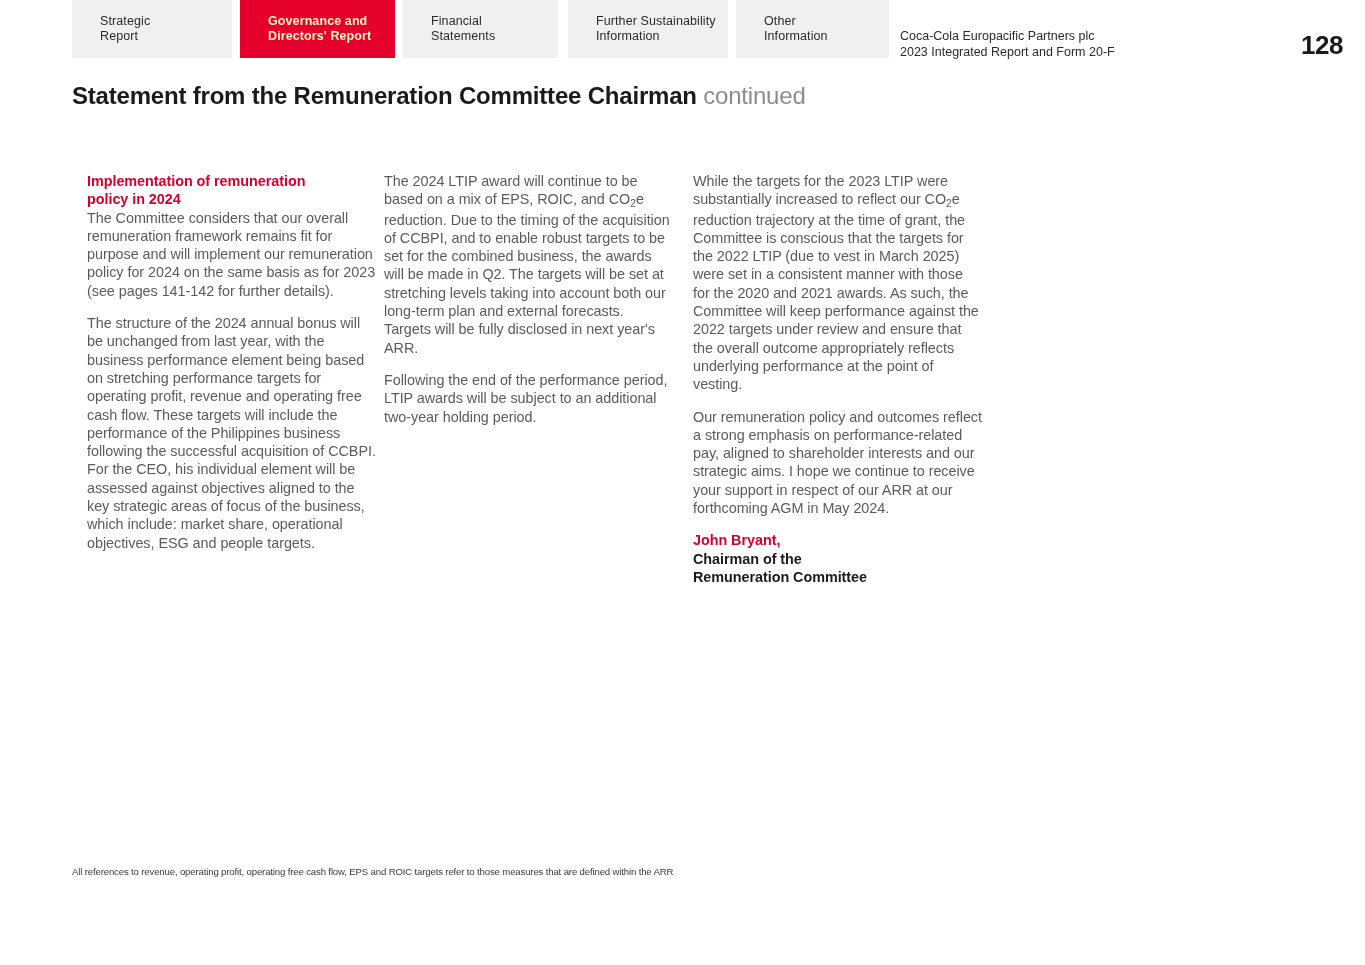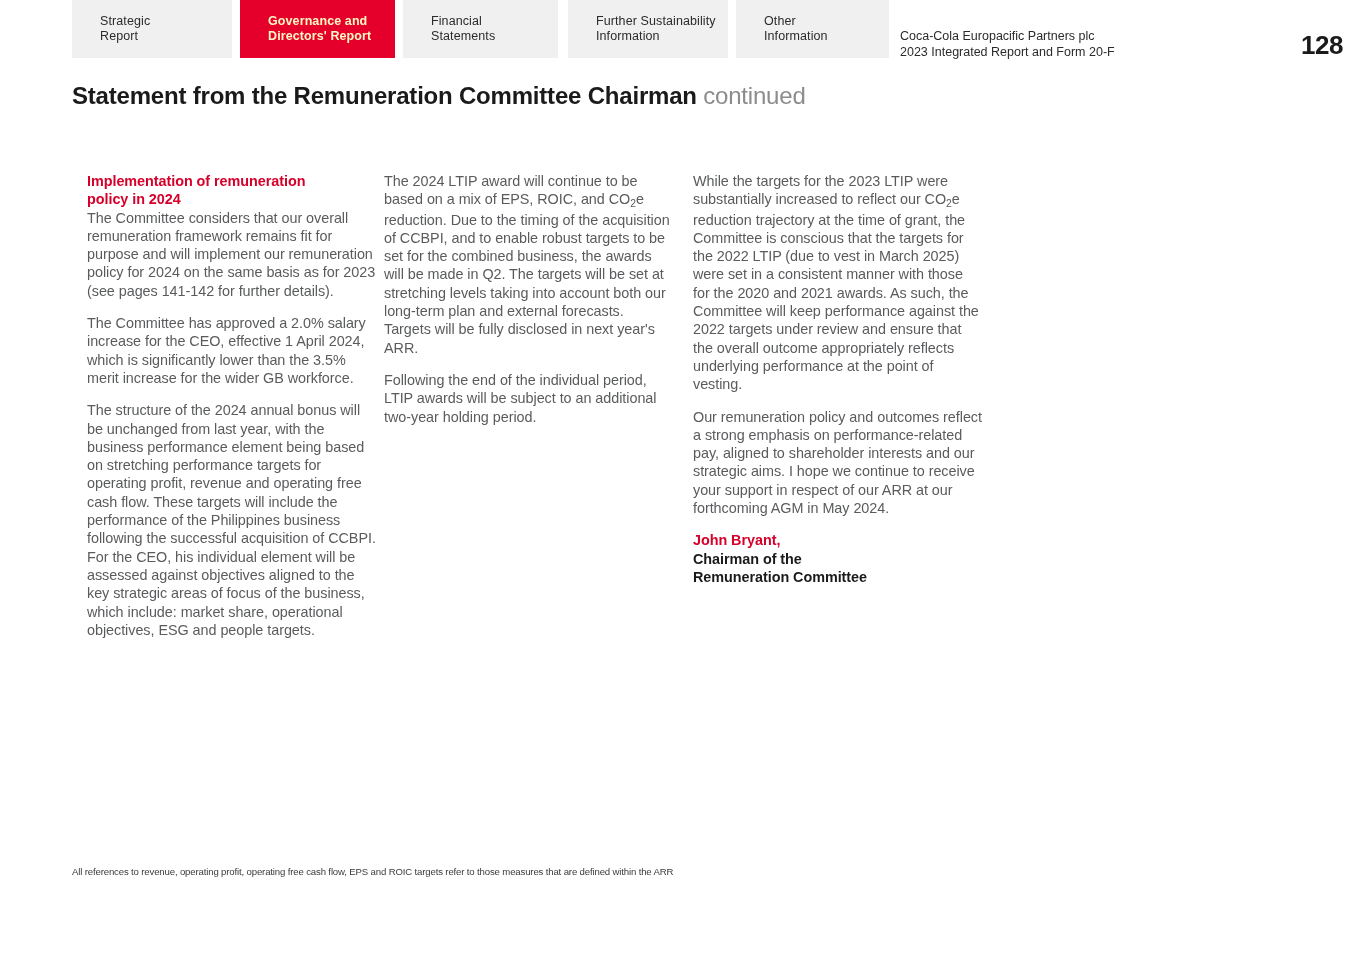--- a/index.html
+++ b/index.html
@@ -201,27 +201,26 @@
   <div class="page-number">128</div>
 </div>
 
 <h1 class="page-title"><span>Statement from the Remuneration Committee Chairman</span> <span class="continued">continued</span></h1>
 
 <div class="columns">
 
   <div class="col col-1">
     <h3><span>Implementation of remuneration</span><br><span>policy in 2024</span></h3>
     <p class="tight">The Committee considers that our overall remuneration framework remains fit for purpose and will implement our remuneration policy for 2024 on the same basis as for 2023 (see pages 141-142 for further details).</p>
-    <p>The Committee has approved a 2.0% salary increase for the CEO, effective 1 April 2024, which is significantly lower than the 3.5% merit increase for the wider GB workforce.</p>
     <p>The structure of the 2024 annual bonus will be unchanged from last year, with the business performance element being based on stretching performance targets for operating profit, revenue and operating free cash flow. These targets will include the performance of the Philippines business following the successful acquisition of CCBPI. For the CEO, his individual element will be assessed against objectives aligned to the key strategic areas of focus of the business, which include: market share, operational objectives, ESG and people targets.</p>
   </div>
 
   <div class="col col-2">
     <p class="tight"><span>The 2024 LTIP award will continue to be based on a mix of EPS, ROIC, and CO</span><sub>2</sub><span>e reduction. Due to the timing of the acquisition of CCBPI, and to enable robust targets to be set for the combined business, the awards will be made in Q2. The targets will be set at stretching levels taking into account both our long-term plan and external forecasts. Targets will be fully disclosed in next year's ARR.</span></p>
-    <p>Following the end of the individual period, LTIP awards will be subject to an additional two-year holding period.</p>
+    <p>Following the end of the performance period, LTIP awards will be subject to an additional two-year holding period.</p>
   </div>
 
   <div class="col col-3">
     <p class="tight"><span>While the targets for the 2023 LTIP were substantially increased to reflect our CO</span><sub>2</sub><span>e reduction trajectory at the time of grant, the Committee is conscious that the targets for the 2022 LTIP (due to vest in March 2025) were set in a consistent manner with those for the 2020 and 2021 awards. As such, the Committee will keep performance against the 2022 targets under review and ensure that the overall outcome appropriately reflects underlying performance at the point of vesting.</span></p>
     <p>Our remuneration policy and outcomes reflect a strong emphasis on performance-related pay, aligned to shareholder interests and our strategic aims. I hope we continue to receive your support in respect of our ARR at our forthcoming AGM in May 2024.</p>
 
     <div class="signature">
       <div class="sig-name">John Bryant,</div>
       <div class="sig-role">
         <span>Chairman of the</span>

